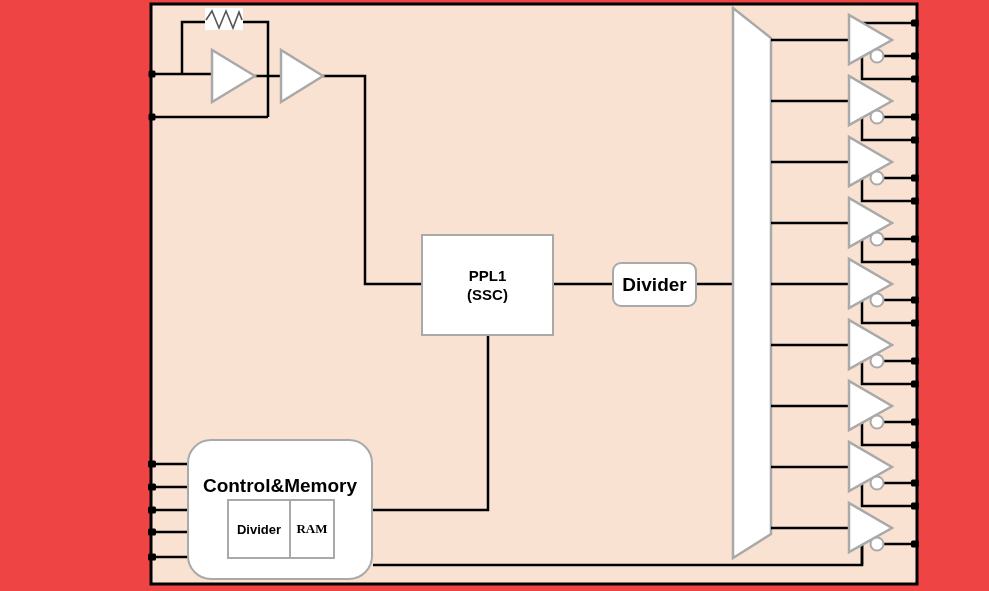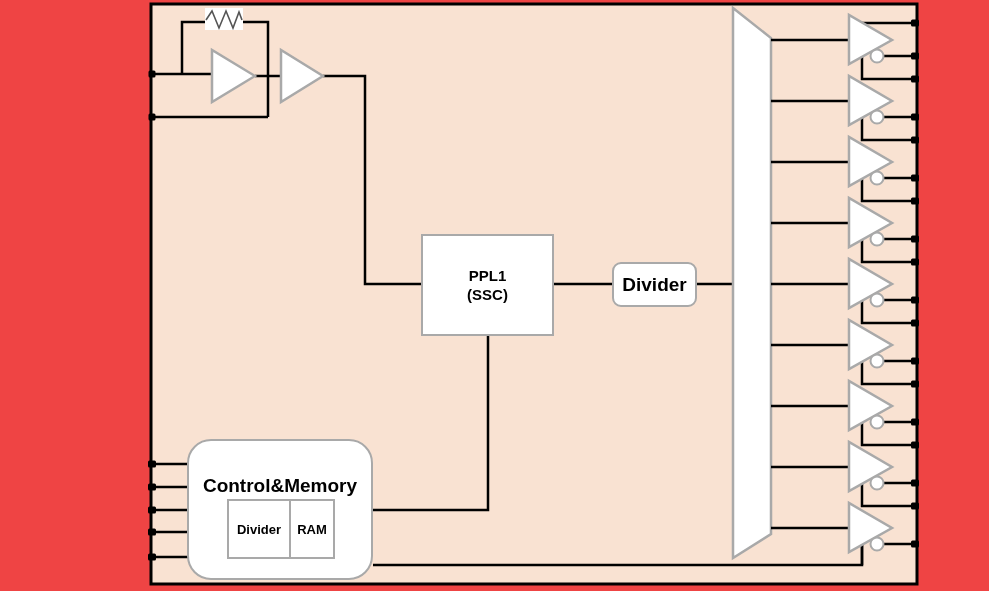--- a/index.html
+++ b/index.html
@@ -52,21 +52,21 @@
     display:flex;
     border:2px solid #a9a9a9;
     box-sizing:border-box;
   }
   .cell{
     display:flex;align-items:center;justify-content:center;
     font-size:13px;font-weight:bold;color:#000;
     box-sizing:border-box;
   }
   .cell-control{width:62px;border-right:2px solid #a9a9a9;}
-  .cell-ram{flex:1;}
+  .cell-ram{flex:1;font-family:Liberation Serif, serif;}
 </style>
 </head>
 <body>
 
 <div class="stage">
 
   <svg width="989" height="591" viewBox="0 0 989 591">
 
     <rect x="151" y="4" width="766" height="580" fill="#f9e2d2" stroke="#000" stroke-width="3"></rect>
 

